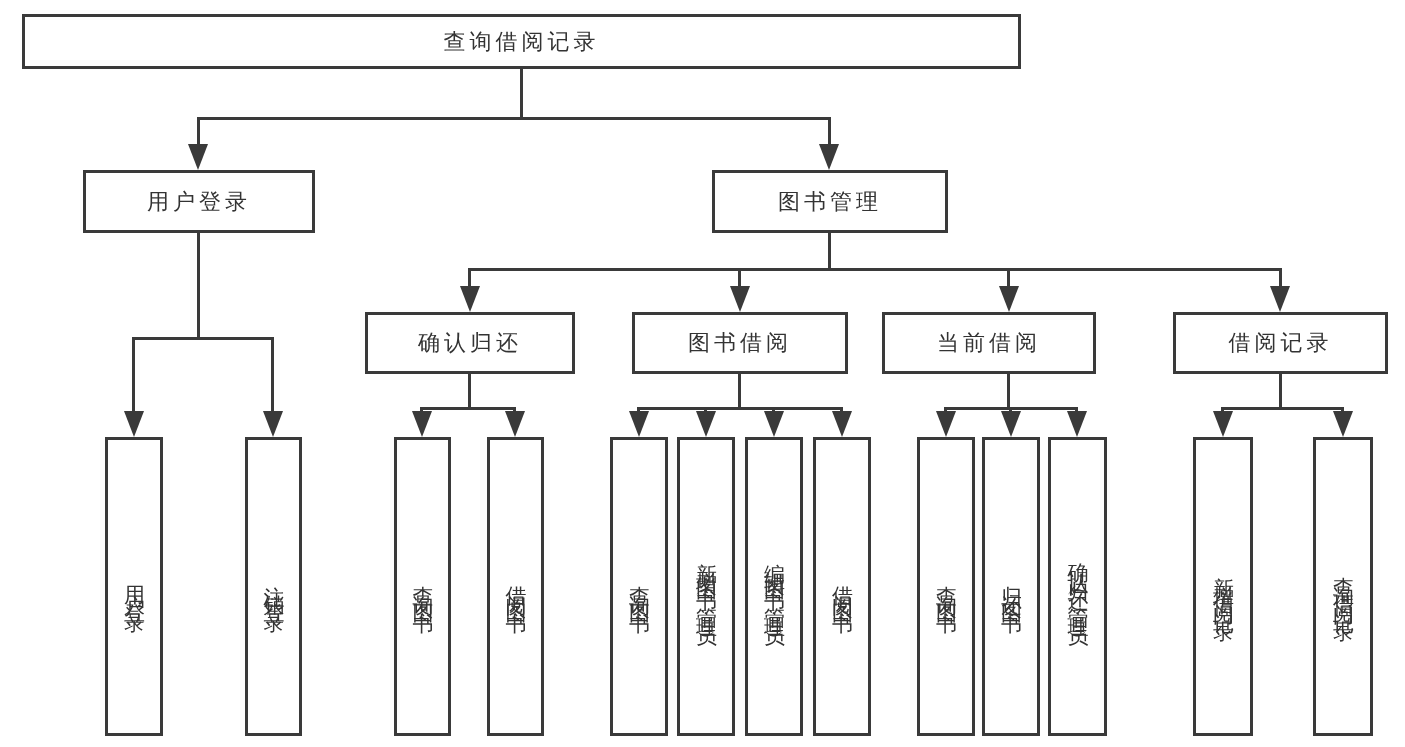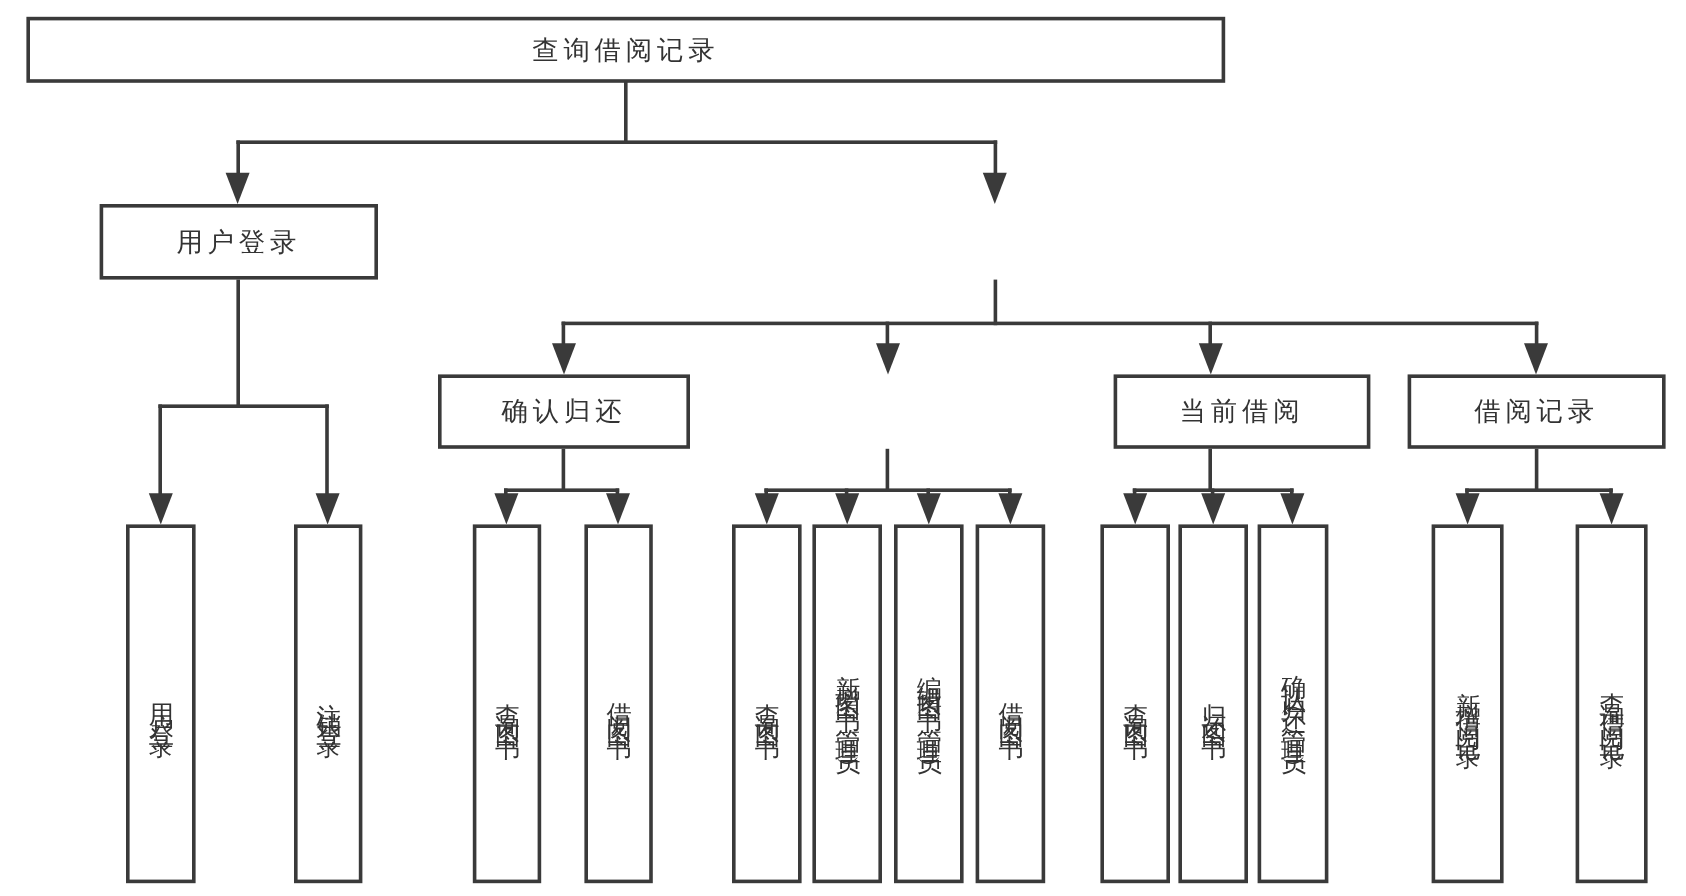--- a/index.html
+++ b/index.html
@@ -68,20 +68,23 @@
   <div class="vline" style="left:520px;top:68px;height:52px;"></div>
   <div class="hline" style="left:197px;top:117px;width:634px;"></div>
   <div class="vline" style="left:197px;top:117px;height:28px;"></div>
   <div class="vline" style="left:828px;top:117px;height:28px;"></div>
   <div class="arrow" style="left:188px;top:144px;"></div>
   <div class="arrow" style="left:819px;top:144px;"></div>
 
   <div class="box" style="left:83px;top:170px;width:232px;height:63px;">
     <span class="hlabel">用户登录</span>
   </div>
+  <div class="box" style="left:712px;top:170px;width:236px;height:63px;">
+    <span class="hlabel">图书管理</span>
+  </div>
 
   <div class="vline" style="left:197px;top:233px;height:107px;"></div>
   <div class="hline" style="left:132px;top:337px;width:142px;"></div>
   <div class="vline" style="left:132px;top:337px;height:77px;"></div>
   <div class="vline" style="left:271px;top:337px;height:77px;"></div>
   <div class="arrow" style="left:124px;top:411px;"></div>
   <div class="arrow" style="left:263px;top:411px;"></div>
 
   <div class="vline" style="left:828px;top:233px;height:38px;"></div>
   <div class="hline" style="left:468px;top:268px;width:814px;"></div>
@@ -90,21 +93,24 @@
   <div class="vline" style="left:1007px;top:268px;height:21px;"></div>
   <div class="vline" style="left:1279px;top:268px;height:21px;"></div>
   <div class="arrow" style="left:460px;top:286px;"></div>
   <div class="arrow" style="left:730px;top:286px;"></div>
   <div class="arrow" style="left:999px;top:286px;"></div>
   <div class="arrow" style="left:1270px;top:286px;"></div>
 
   <div class="box" style="left:365px;top:312px;width:210px;height:62px;">
     <span class="hlabel">确认归还</span>
   </div>
-  <div class="box" style="left:928px;top:312px;width:214px;height:62px;">
+  <div class="box" style="left:632px;top:312px;width:216px;height:62px;">
+    <span class="hlabel">图书借阅</span>
+  </div>
+  <div class="box" style="left:882px;top:312px;width:214px;height:62px;">
     <span class="hlabel">当前借阅</span>
   </div>
   <div class="box" style="left:1173px;top:312px;width:215px;height:62px;">
     <span class="hlabel">借阅记录</span>
   </div>
 
   <div class="vline" style="left:468px;top:374px;height:36px;"></div>
   <div class="hline" style="left:420px;top:407px;width:96px;"></div>
   <div class="vline" style="left:420px;top:407px;height:8px;"></div>
   <div class="vline" style="left:513px;top:407px;height:8px;"></div>

